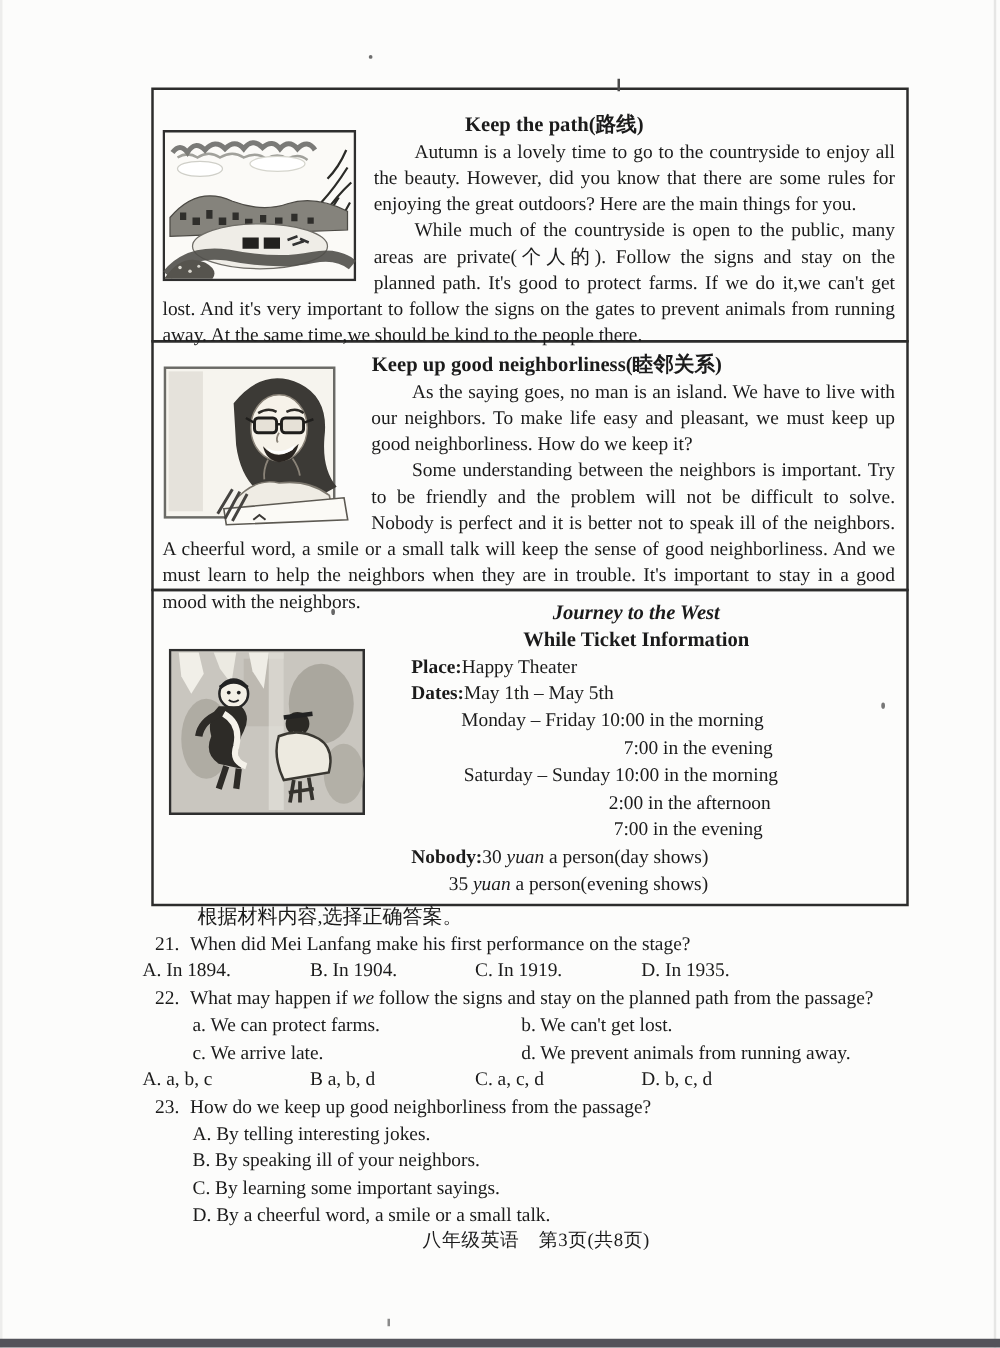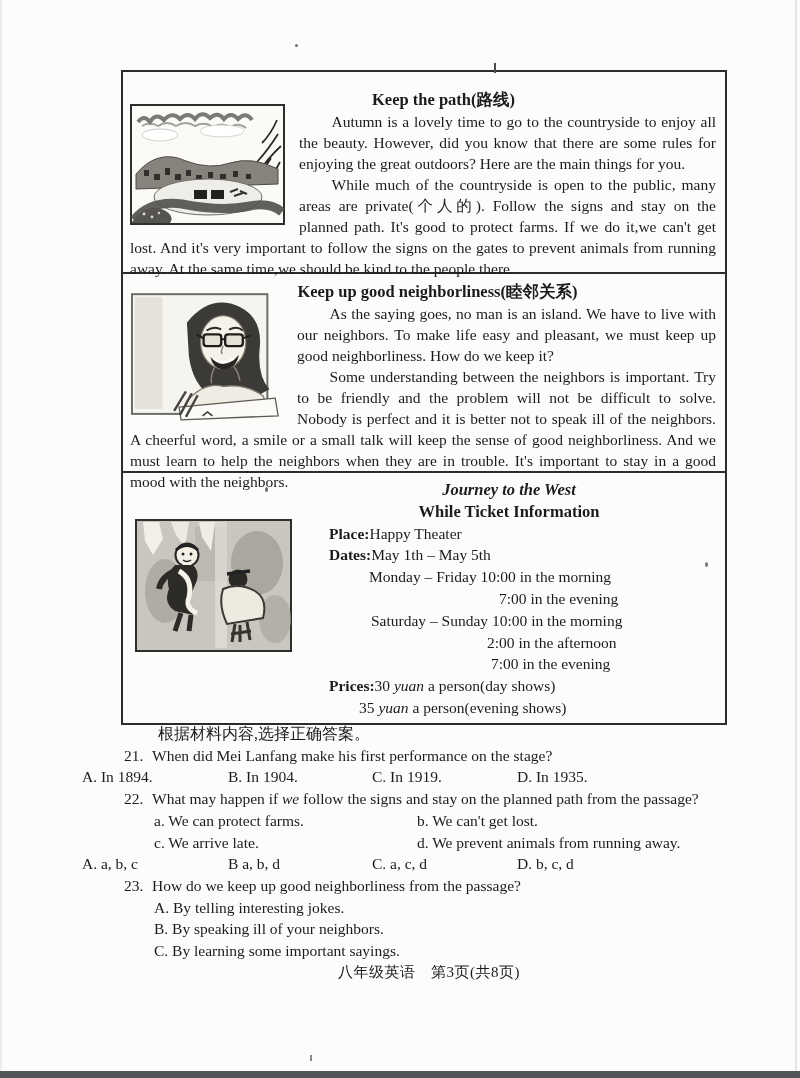--- a/index.html
+++ b/index.html
@@ -46,21 +46,21 @@
   .sched-3{margin-left:357px;}
   .sched-4{margin-left:361px;}
   .fl-price2{margin-left:229px;}
   .it{font-style:italic;}
 
   
   .questions{position:absolute;left:0;top:723px;width:800px;font-size:15.5px;line-height:21.7px;}
   .instruction{margin-left:158px;font-size:16px;}
   .qline{margin-left:124px;white-space:nowrap;}
   .qnum{display:inline-block;width:28px;}
-  .opt-grid4{display:grid;grid-template-columns:134px 132px 133px 1fr;margin-left:82px;white-space:nowrap;gap:12px;}
+  .opt-grid4{display:grid;grid-template-columns:134px 132px 133px 1fr;margin-left:114px;white-space:nowrap;}
   .opt-grid2{display:grid;grid-template-columns:263px 1fr;margin-left:154px;white-space:nowrap;}
   .opt-stack{margin-left:154px;white-space:nowrap;}
   .page-footer{margin-left:338px;font-size:15px;letter-spacing:0.5px;}
 </style>
 </head>
 <body>
 
 <div class="edge-left"></div>
 <div class="edge-right"></div>
 
@@ -160,21 +160,21 @@
     </svg>
     <div class="film-title">Journey to the West</div>
     <div class="film-subtitle">While Ticket Information</div>
     <div class="film-line fl-place"><span class="fl-label">Place:</span><span>Happy Theater</span></div>
     <div class="film-line fl-dates"><span class="fl-label">Dates:</span><span>May 1th – May 5th</span></div>
     <div class="film-line sched-0">Monday – Friday 10:00 in the morning</div>
     <div class="film-line sched-1">7:00 in the evening</div>
     <div class="film-line sched-2">Saturday – Sunday 10:00 in the morning</div>
     <div class="film-line sched-3">2:00 in the afternoon</div>
     <div class="film-line sched-4">7:00 in the evening</div>
-    <div class="film-line fl-prices"><span class="fl-label">Prices:</span><span>30 </span><span class="it">yuan</span><span> a person(day shows)</span></div>
+    <div class="film-line fl-prices"><span class="fl-label">Nobody:</span><span>30 </span><span class="it">yuan</span><span> a person(day shows)</span></div>
     <div class="film-line fl-price2"><span>35 </span><span class="it">yuan</span><span> a person(evening shows)</span></div>
   </div>
 </div>
 
 <div class="questions">
   <div class="instruction">根据材料内容,选择正确答案。</div>
 
   <div class="qline"><span class="qnum">21.</span><span>When did Mei Lanfang make his first performance on the stage?</span></div>
   <div class="opt-grid4">
     <span>A. In 1894.</span>
@@ -196,20 +196,21 @@
     <span>A. a, b, c</span>
     <span>B a, b, d</span>
     <span>C. a, c, d</span>
     <span>D. b, c, d</span>
   </div>
 
   <div class="qline"><span class="qnum">23.</span><span>How do we keep up good neighborliness from the passage?</span></div>
   <div class="opt-stack">A. By telling interesting jokes.</div>
   <div class="opt-stack">B. By speaking ill of your neighbors.</div>
   <div class="opt-stack">C. By learning some important sayings.</div>
+  <div class="opt-stack">D. By a cheerful word, a smile or a small talk.</div>
 
   <div class="page-footer">八年级英语　第3页(共8页)</div>
 </div>
 
 <div class="speck" style="left:295px;top:44px;width:3px;height:3px;"></div>
 <div class="speck" style="left:494px;top:63px;width:2px;height:10px;border-radius:0;background:#4a4a4a;"></div>
 <div class="speck" style="left:265px;top:487px;width:3px;height:5px;background:#666;"></div>
 <div class="speck" style="left:705px;top:562px;width:3px;height:5px;background:#777;"></div>
 <div class="speck" style="left:310px;top:1055px;width:2px;height:6px;background:#8a8a8a;border-radius:0;"></div>
 

